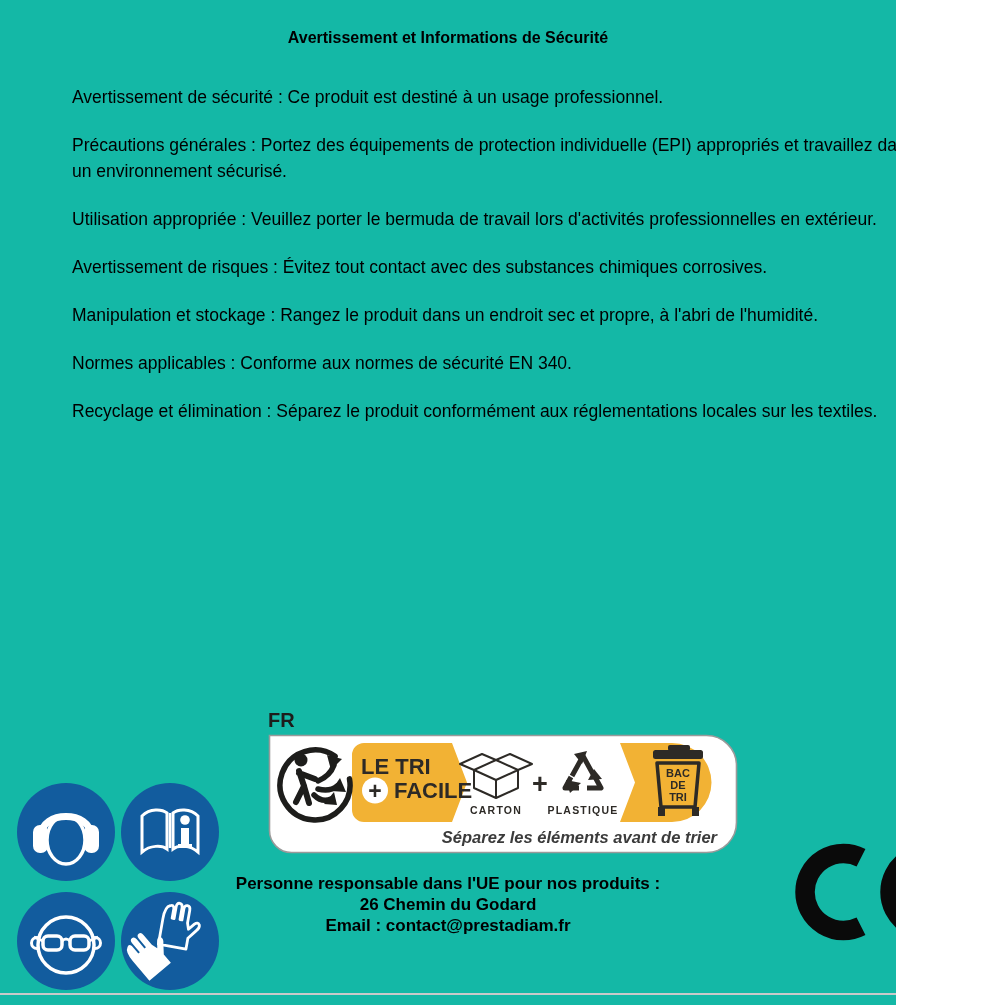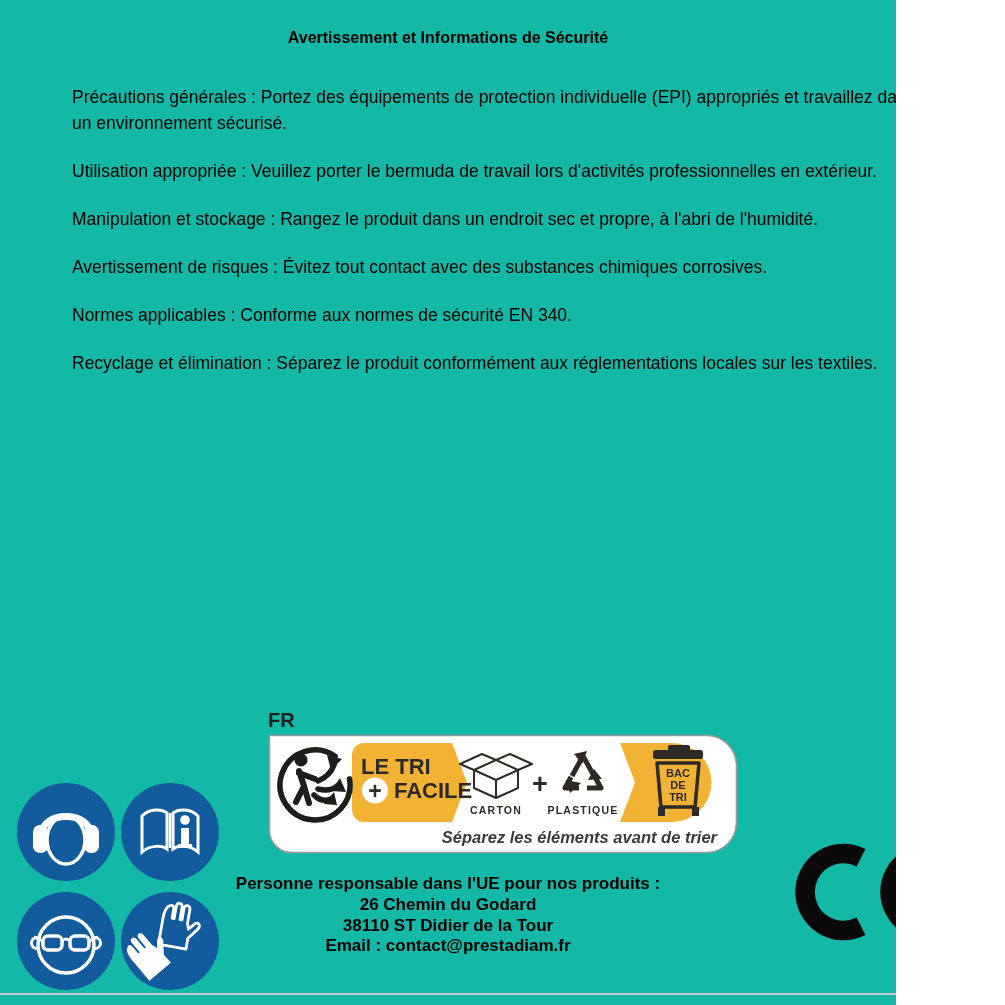--- a/index.html
+++ b/index.html
@@ -33,24 +33,25 @@
   .bottom-divider{position:absolute;left:0;top:993px;width:100%;height:2px;background:#c9c9c9;}
 </style>
 </head>
 <body>
 
 <div class="page">
 
   <div class="doc-title">Avertissement et Informations de Sécurité</div>
 
   <div class="body-text">
+    <p>Avertissement de sécurité : Ce produit est destiné à un usage professionnel.</p>
     <p>Précautions générales : Portez des équipements de protection individuelle (EPI) appropriés et travaillez dans un environnement sécurisé.</p>
     <p>Utilisation appropriée : Veuillez porter le bermuda de travail lors d'activités professionnelles en extérieur.</p>
+    <p>Avertissement de risques : Évitez tout contact avec des substances chimiques corrosives.</p>
     <p>Manipulation et stockage : Rangez le produit dans un endroit sec et propre, à l'abri de l'humidité.</p>
-    <p>Avertissement de risques : Évitez tout contact avec des substances chimiques corrosives.</p>
     <p>Normes applicables : Conforme aux normes de sécurité EN 340.</p>
     <p>Recyclage et élimination : Séparez le produit conformément aux réglementations locales sur les textiles.</p>
   </div>
 
   <div class="icon-grid">
 
     <svg width="100" height="100" viewBox="0 0 100 100">
       <circle cx="50" cy="50" r="49" fill="#125C9E"></circle>
       <path d="M25,54 C25,28 75,28 75,54" fill="none" stroke="#fff" stroke-width="7"></path>
       <rect x="17" y="43" width="15" height="28" rx="7" fill="#fff"></rect>
@@ -151,21 +152,20 @@
         <text x="410" y="67" font-size="11" font-weight="800" fill="#2D2A26" text-anchor="middle">TRI</text>
       </g>
 
       <text x="449" y="109" font-size="16.5" font-style="italic" font-weight="600" fill="#3b3b3b" text-anchor="end">Séparez les éléments avant de trier</text>
     </svg>
   </div>
 
   <div class="responsible">
     <div>Personne responsable dans l'UE pour nos produits :</div>
     <div>26 Chemin du Godard</div>
-    <div>38110 ST Didier de la Tour</div>
     <div>Email : contact@prestadiam.fr</div>
   </div>
 
   <div class="ce-block">
     <svg width="164" height="100" viewBox="0 0 164 100">
       <path d="M69,15.7 A38.5,38.5 0 1 0 69,84.3" fill="none" stroke="#0a0a0a" stroke-width="19.5"></path>
       <path d="M154,15.7 A38.5,38.5 0 1 0 154,84.3" fill="none" stroke="#0a0a0a" stroke-width="19.5"></path>
       <path d="M115,50 H142" stroke="#0a0a0a" stroke-width="19"></path>
     </svg>
   </div>

